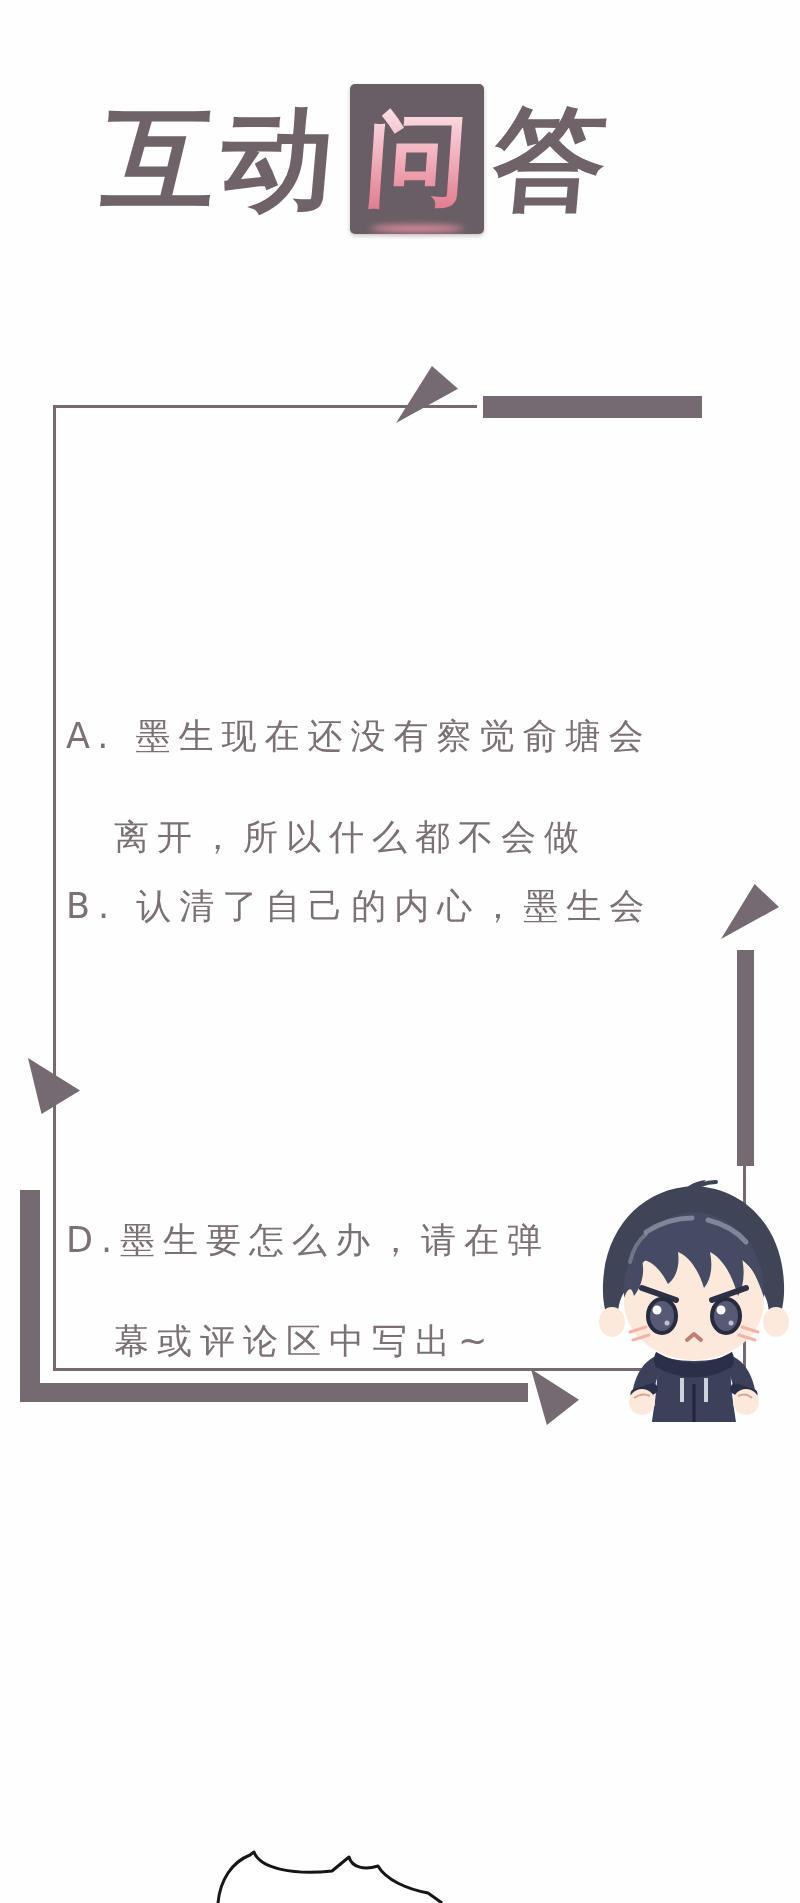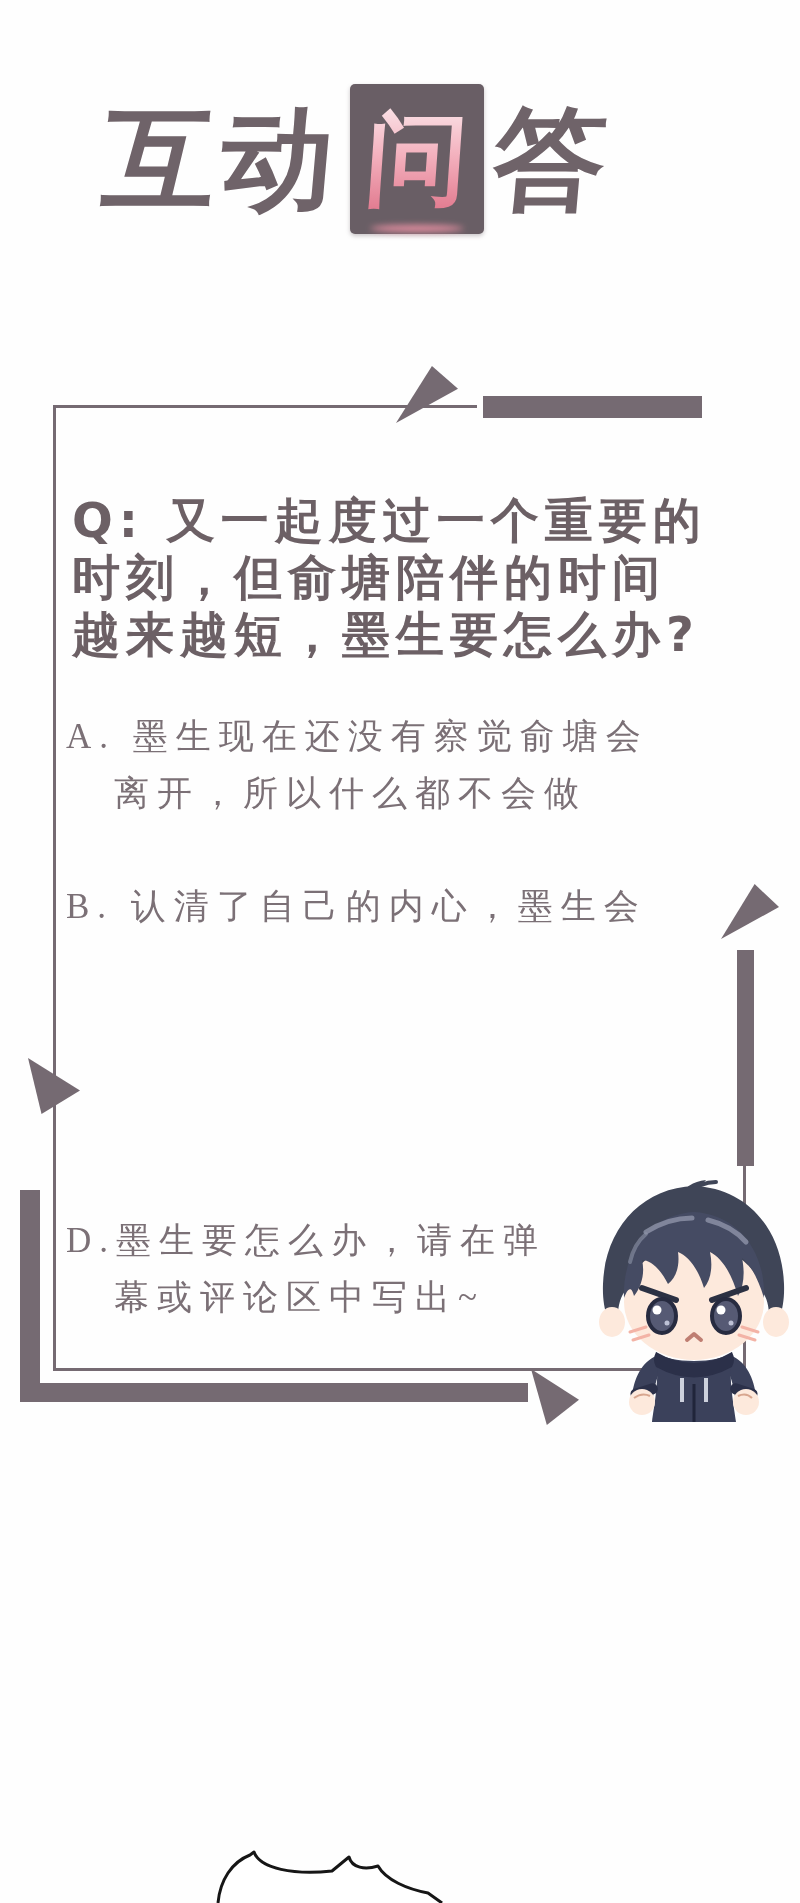--- a/index.html
+++ b/index.html
@@ -55,25 +55,25 @@
   .question {
     position:absolute; left:72px; top:492px;
     color:#6c6065; font-size:48px; font-weight:900;
     line-height:57px; letter-spacing:6px; white-space:nowrap;
   }
 
   
   .option {
     position:absolute; left:66px;
     color:#7b7076; font-size:35px; font-weight:400;
-    line-height:57px; letter-spacing:8px; white-space:nowrap;font-family:Liberation Serif, serif;
+    line-height:57px; letter-spacing:8px; white-space:nowrap;
   }
   .opt-a { top:708px; } .opt-b { top:878px; }
   .opt-c { top:1044px; } .opt-d { top:1212px; }
-  .option .l2 { padding-left:48px; }
+  .option .l2 { padding-left:48px;margin-top:44px; }
 
   
   .mascot { position:absolute; left:590px; top:1180px; width:208px; height:246px; z-index:5; }
   .bubble { position:absolute; left:202px; top:1842px; width:248px; height:61px; }
 </style>
 </head>
 <body>
 
 <div class="page">
 
@@ -92,25 +92,20 @@
   <div class="f line-bottom"></div>
   <div class="f bar-top"></div>
   <div class="f bar-right"></div>
   <div class="f bar-left-v"></div>
   <div class="f bar-left-h"></div>
   <div class="f tri-top"></div>
   <div class="f tri-right"></div>
   <div class="f tri-left"></div>
   <div class="f tri-bottom"></div>
 
-  <div class="question">
-    <div>Q: 又一起度过一个重要的</div>
-    <div>时刻，但俞塘陪伴的时间</div>
-    <div>越来越短，墨生要怎么办?</div>
-  </div>
 
   <div class="option opt-a">
     <div>A. 墨生现在还没有察觉俞塘会</div>
     <div class="l2">离开，所以什么都不会做</div>
   </div>
   <div class="option opt-b">
     <div>B. 认清了自己的内心，墨生会</div>
   </div>
   <div class="option opt-d">
     <div>D.墨生要怎么办，请在弹</div>

